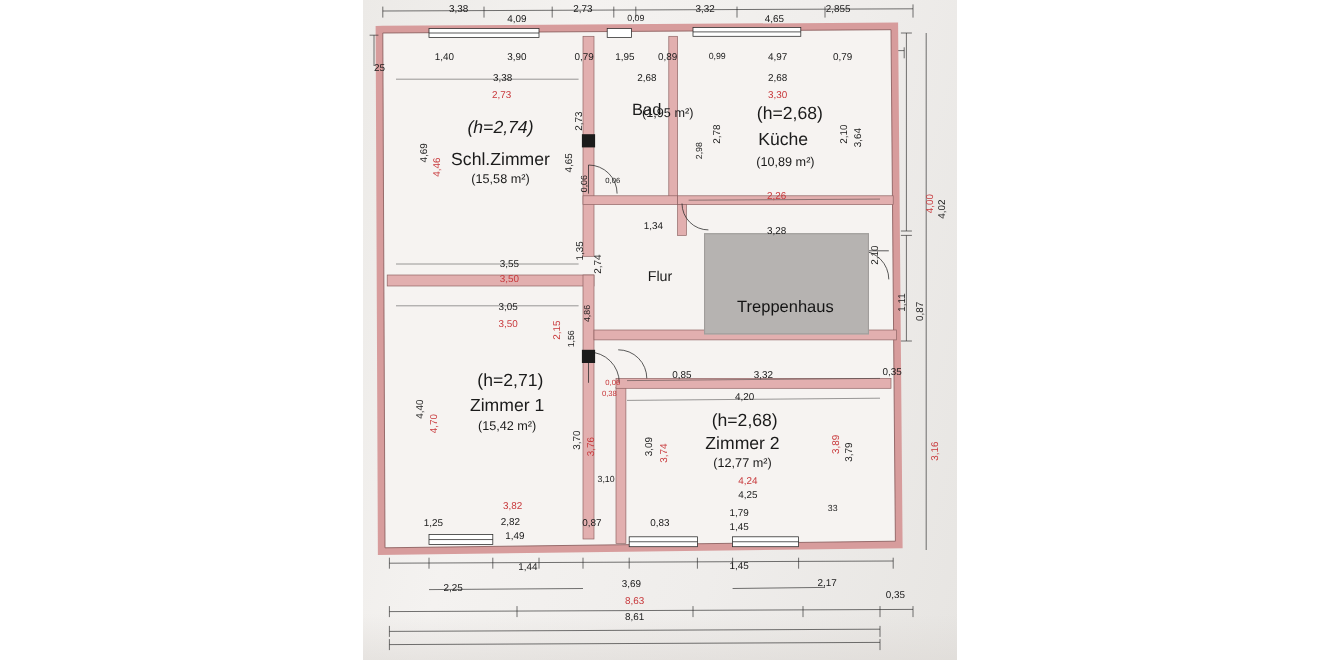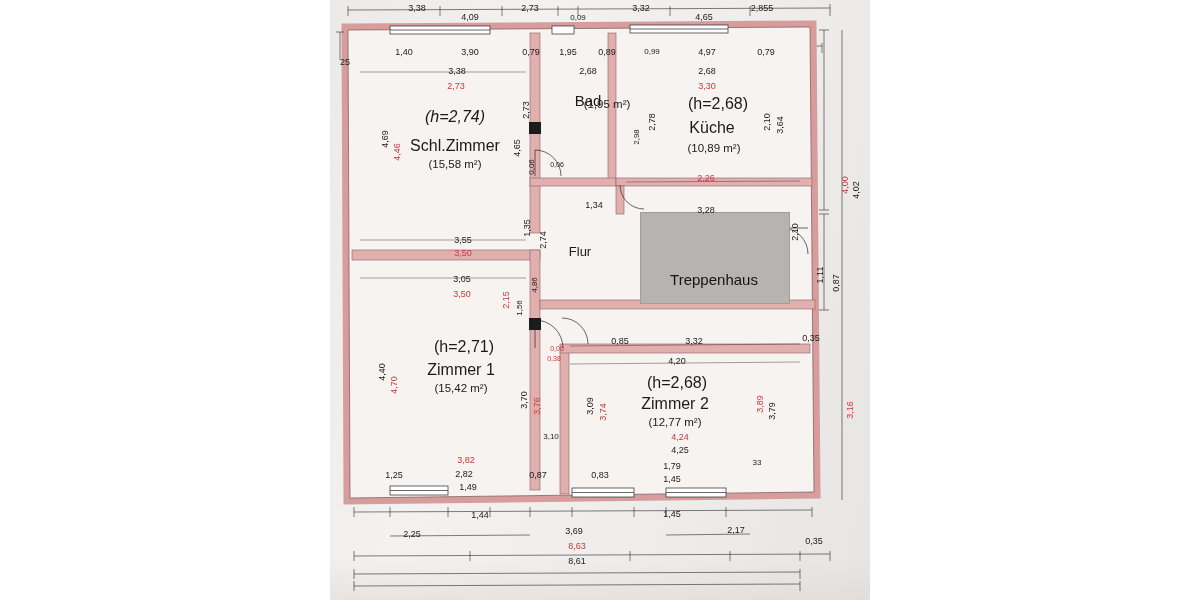--- a/index.html
+++ b/index.html
@@ -244,21 +244,21 @@
   <div class="lbl room-name" style="left:455px; top:146px;">Schl.Zimmer</div>
   <div class="lbl room-sub" style="left:455px; top:164px;">(15,58 m²)</div>
 
   <div class="lbl bad-text" style="left:588px; top:101px;">Bad</div>
   <div class="lbl room-sub" style="left:587px; top:104px;padding-left:40px;">(1,95 m²)</div>
 
   <div class="lbl room-name" style="left:718px; top:104px;">(h=2,68)</div>
   <div class="lbl room-name" style="left:712px; top:128px;">Küche</div>
   <div class="lbl room-sub" style="left:714px; top:148px;">(10,89 m²)</div>
 
-  <div class="lbl flur-text" style="left:580px; top:252px;">Flur</div>
+  <div class="lbl flur-text" style="left:600px; top:252px;">Flur</div>
 
   <div class="lbl room-name" style="left:464px; top:347px;">(h=2,71)</div>
   <div class="lbl room-name" style="left:461px; top:370px;">Zimmer 1</div>
   <div class="lbl room-sub" style="left:461px; top:388px;">(15,42 m²)</div>
 
   <div class="lbl room-name" style="left:677px; top:383px;">(h=2,68)</div>
   <div class="lbl room-name" style="left:675px; top:404px;">Zimmer 2</div>
   <div class="lbl room-sub" style="left:675px; top:422px;">(12,77 m²)</div>
 
   <div class="lbl dim" style="left:417px; top:8px;">3,38</div>
@@ -349,19 +349,19 @@
   <div class="lbl dim" style="left:600px; top:475px;">0,83</div>
   <div class="lbl dim" style="left:672px; top:466px;">1,79</div>
   <div class="lbl dim" style="left:672px; top:479px;">1,45</div>
   <div class="lbl dim-sm" style="left:757px; top:463px;">33</div>
 
   <div class="lbl dim" style="left:480px; top:515px;">1,44</div>
   <div class="lbl dim" style="left:672px; top:514px;">1,45</div>
 
   <div class="lbl dim" style="left:412px; top:534px;">2,25</div>
   <div class="lbl dim" style="left:574px; top:531px;">3,69</div>
-  <div class="lbl dim" style="left:736px; top:530px;">2,17</div>
+  <div class="lbl dim" style="left:752px; top:530px;">2,17</div>
   <div class="lbl dim" style="left:814px; top:541px;">0,35</div>
 
   <div class="lbl dim red" style="left:577px; top:546px;">8,63</div>
   <div class="lbl dim" style="left:577px; top:561px;">8,61</div>
 
 </div>
 
 </body></html>

